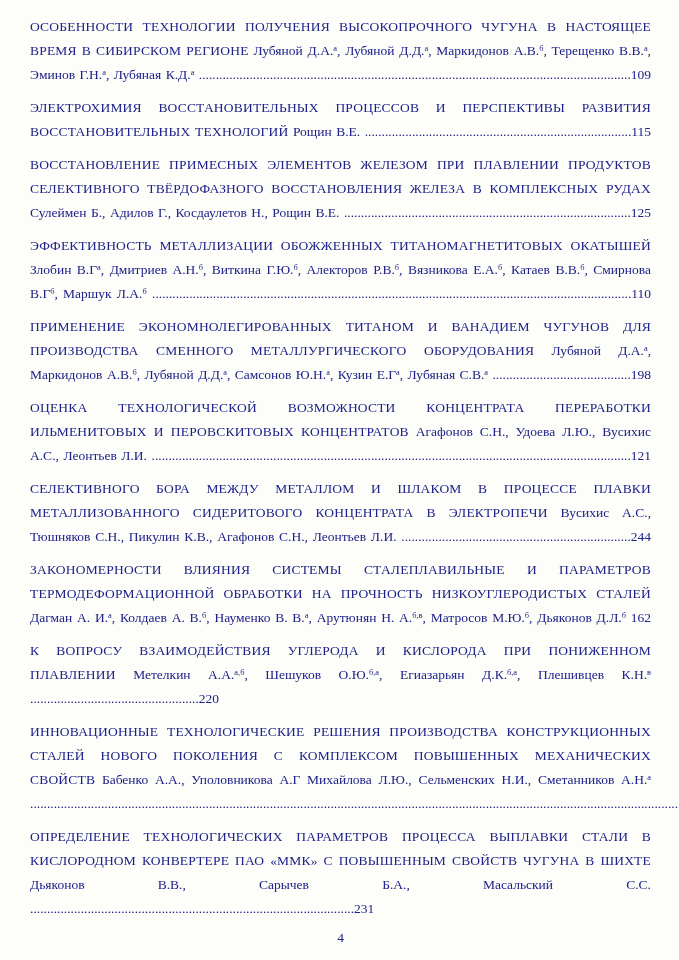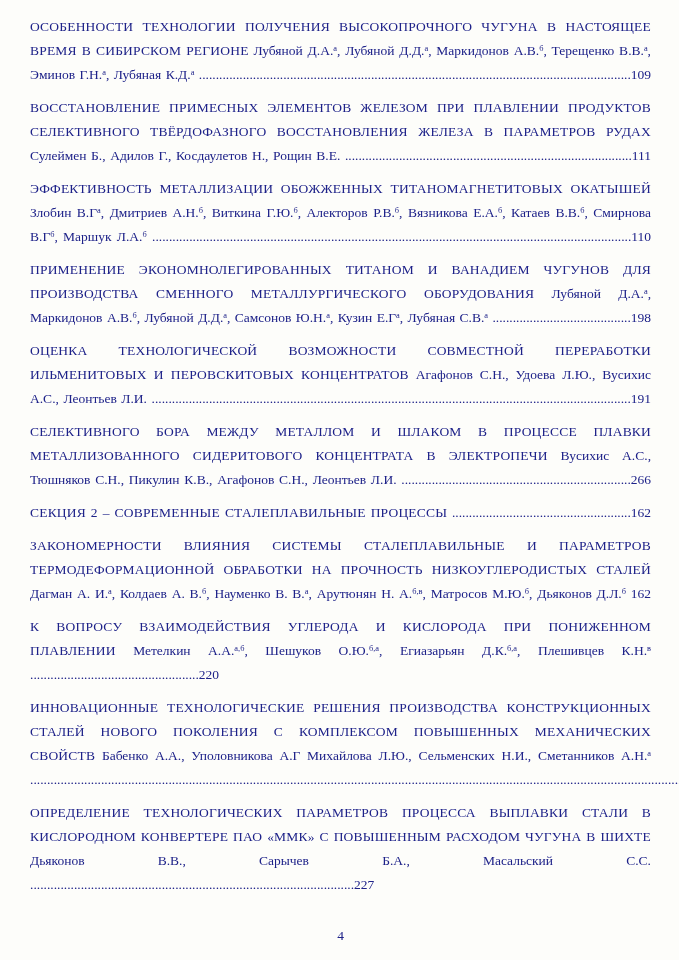--- a/index.html
+++ b/index.html
@@ -48,79 +48,79 @@
 
 <div class="sheet">
   <main class="toc">
 
     <p class="entry">
       <span class="title">ОСОБЕННОСТИ ТЕХНОЛОГИИ ПОЛУЧЕНИЯ ВЫСОКОПРОЧНОГО ЧУГУНА В НАСТОЯЩЕЕ ВРЕМЯ В СИБИРСКОМ РЕГИОНЕ</span>
       <span class="authors">Лубяной Д.А.<sup>а</sup>, Лубяной Д.Д.<sup>а</sup>, Маркидонов А.В.<sup>б</sup>, Терещенко В.В.<sup>а</sup>, Эминов Г.Н.<sup>а</sup>, Лубяная К.Д.<sup>а</sup></span>
       <span class="leader">................................................................................................................................</span><span class="page-num">109</span>
     </p>
 
+    <p class="entry">
+      <span class="title">ЭЛЕКТРОХИМИЯ ВОССТАНОВИТЕЛЬНЫХ ПРОЦЕССОВ И ПЕРСПЕКТИВЫ РАЗВИТИЯ ВОССТАНОВИТЕЛЬНЫХ ТЕХНОЛОГИЙ</span>
+      <span class="authors">Рощин В.Е.</span>
+      <span class="leader">...............................................................................</span><span class="page-num">115</span>
+    </p>
 
     <p class="entry">
-      <span class="title">ВОССТАНОВЛЕНИЕ ПРИМЕСНЫХ ЭЛЕМЕНТОВ ЖЕЛЕЗОМ ПРИ ПЛАВЛЕНИИ ПРОДУКТОВ СЕЛЕКТИВНОГО ТВЁРДОФАЗНОГО ВОССТАНОВЛЕНИЯ ЖЕЛЕЗА В ПАРАМЕТРОВ РУДАХ</span>
+      <span class="title">ВОССТАНОВЛЕНИЕ ПРИМЕСНЫХ ЭЛЕМЕНТОВ ЖЕЛЕЗОМ ПРИ ПЛАВЛЕНИИ ПРОДУКТОВ СЕЛЕКТИВНОГО ТВЁРДОФАЗНОГО ВОССТАНОВЛЕНИЯ ЖЕЛЕЗА В КОМПЛЕКСНЫХ РУДАХ</span>
       <span class="authors">Сулеймен Б., Адилов Г., Косдаулетов Н., Рощин В.Е.</span>
-      <span class="leader">.....................................................................................</span><span class="page-num">111</span>
+      <span class="leader">.....................................................................................</span><span class="page-num">125</span>
     </p>
 
     <p class="entry">
       <span class="title">ЭФФЕКТИВНОСТЬ МЕТАЛЛИЗАЦИИ ОБОЖЖЕННЫХ ТИТАНОМАГНЕТИТОВЫХ ОКАТЫШЕЙ</span>
       <span class="authors">Злобин В.Г<sup>а</sup>, Дмитриев А.Н.<sup>б</sup>, Виткина Г.Ю.<sup>б</sup>, Алекторов Р.В.<sup>б</sup>, Вязникова Е.А.<sup>б</sup>, Катаев В.В.<sup>б</sup>, Смирнова В.Г<sup>б</sup>, Маршук Л.А.<sup>б</sup></span>
       <span class="leader">..............................................................................................................................................</span><span class="page-num">110</span>
     </p>
 
     <p class="entry">
       <span class="title">ПРИМЕНЕНИЕ ЭКОНОМНОЛЕГИРОВАННЫХ ТИТАНОМ И ВАНАДИЕМ ЧУГУНОВ ДЛЯ ПРОИЗВОДСТВА СМЕННОГО МЕТАЛЛУРГИЧЕСКОГО ОБОРУДОВАНИЯ</span>
       <span class="authors">Лубяной Д.А.<sup>а</sup>, Маркидонов А.В.<sup>б</sup>, Лубяной Д.Д.<sup>а</sup>, Самсонов Ю.Н.<sup>а</sup>, Кузин Е.Г<sup>а</sup>, Лубяная С.В.<sup>а</sup></span>
       <span class="leader">.........................................</span><span class="page-num">198</span>
     </p>
 
     <p class="entry">
-      <span class="title">ОЦЕНКА ТЕХНОЛОГИЧЕСКОЙ ВОЗМОЖНОСТИ СОВМЕСТНОЙ ПЕРЕРАБОТКИ ИЛЬМЕНИТОВЫХ И ПЕРОВСКИТОВЫХ КОНЦЕНТРАТОВ</span>
+      <span class="title">ОЦЕНКА ТЕХНОЛОГИЧЕСКОЙ ВОЗМОЖНОСТИ КОНЦЕНТРАТА ПЕРЕРАБОТКИ ИЛЬМЕНИТОВЫХ И ПЕРОВСКИТОВЫХ КОНЦЕНТРАТОВ</span>
       <span class="authors">Агафонов С.Н., Удоева Л.Ю., Вусихис А.С., Леонтьев Л.И.</span>
-      <span class="leader">..............................................................................................................................................</span><span class="page-num">191</span>
+      <span class="leader">..............................................................................................................................................</span><span class="page-num">121</span>
     </p>
 
     <p class="entry">
       <span class="title">СЕЛЕКТИВНОГО БОРА МЕЖДУ МЕТАЛЛОМ И ШЛАКОМ В ПРОЦЕССЕ ПЛАВКИ МЕТАЛЛИЗОВАННОГО СИДЕРИТОВОГО КОНЦЕНТРАТА В ЭЛЕКТРОПЕЧИ</span>
       <span class="authors">Вусихис А.С., Тюшняков С.Н., Пикулин К.В., Агафонов С.Н., Леонтьев Л.И.</span>
-      <span class="leader">....................................................................</span><span class="page-num">266</span>
+      <span class="leader">....................................................................</span><span class="page-num">244</span>
     </p>
 
-    <p class="entry">
-      <span class="title">СЕКЦИЯ 2 – СОВРЕМЕННЫЕ СТАЛЕПЛАВИЛЬНЫЕ ПРОЦЕССЫ</span>
-      <span class="authors"></span>
-      <span class="leader">.....................................................</span><span class="page-num">162</span>
-    </p>
 
     <p class="entry">
       <span class="title">ЗАКОНОМЕРНОСТИ ВЛИЯНИЯ СИСТЕМЫ СТАЛЕПЛАВИЛЬНЫЕ И ПАРАМЕТРОВ ТЕРМОДЕФОРМАЦИОННОЙ ОБРАБОТКИ НА ПРОЧНОСТЬ НИЗКОУГЛЕРОДИСТЫХ СТАЛЕЙ</span>
       <span class="authors">Дагман А. И.<sup>а</sup>, Колдаев А. В.<sup>б</sup>, Науменко В. В.<sup>а</sup>, Арутюнян Н. А.<sup>б,в</sup>, Матросов М.Ю.<sup>б</sup>, Дьяконов Д.Л.<sup>б</sup></span>
       <span class="leader"></span><span class="page-num">162</span>
     </p>
 
     <p class="entry">
       <span class="title">К ВОПРОСУ ВЗАИМОДЕЙСТВИЯ УГЛЕРОДА И КИСЛОРОДА ПРИ ПОНИЖЕННОМ ПЛАВЛЕНИИ</span>
       <span class="authors">Метелкин А.А.<sup>а,б</sup>, Шешуков О.Ю.<sup>б,а</sup>, Егиазарьян Д.К.<sup>б,а</sup>, Плешивцев К.Н.<sup>в</sup></span>
       <span class="leader">..................................................</span><span class="page-num">220</span>
     </p>
 
     <p class="entry">
       <span class="title">ИННОВАЦИОННЫЕ ТЕХНОЛОГИЧЕСКИЕ РЕШЕНИЯ ПРОИЗВОДСТВА КОНСТРУКЦИОННЫХ СТАЛЕЙ НОВОГО ПОКОЛЕНИЯ С КОМПЛЕКСОМ ПОВЫШЕННЫХ МЕХАНИЧЕСКИХ СВОЙСТВ</span>
       <span class="authors">Бабенко А.А., Уполовникова А.Г Михайлова Л.Ю., Сельменских Н.И., Сметанников А.Н.<sup>а</sup></span>
       <span class="leader">....................................................................................................................................................................................................................................................................................................................................................................................................................................................................................................................</span>
     </p>
 
     <p class="entry">
-      <span class="title">ОПРЕДЕЛЕНИЕ ТЕХНОЛОГИЧЕСКИХ ПАРАМЕТРОВ ПРОЦЕССА ВЫПЛАВКИ СТАЛИ В КИСЛОРОДНОМ КОНВЕРТЕРЕ ПАО «ММК» С ПОВЫШЕННЫМ РАСХОДОМ ЧУГУНА В ШИХТЕ</span>
+      <span class="title">ОПРЕДЕЛЕНИЕ ТЕХНОЛОГИЧЕСКИХ ПАРАМЕТРОВ ПРОЦЕССА ВЫПЛАВКИ СТАЛИ В КИСЛОРОДНОМ КОНВЕРТЕРЕ ПАО «ММК» С ПОВЫШЕННЫМ СВОЙСТВ ЧУГУНА В ШИХТЕ</span>
       <span class="authors">Дьяконов В.В., Сарычев Б.А., Масальский С.С.</span>
-      <span class="leader">................................................................................................</span><span class="page-num">227</span>
+      <span class="leader">................................................................................................</span><span class="page-num">231</span>
     </p>
 
   </main>
 
   <div class="footer">
     <span>4</span>
   </div>
 </div>
 
 </body></html>

